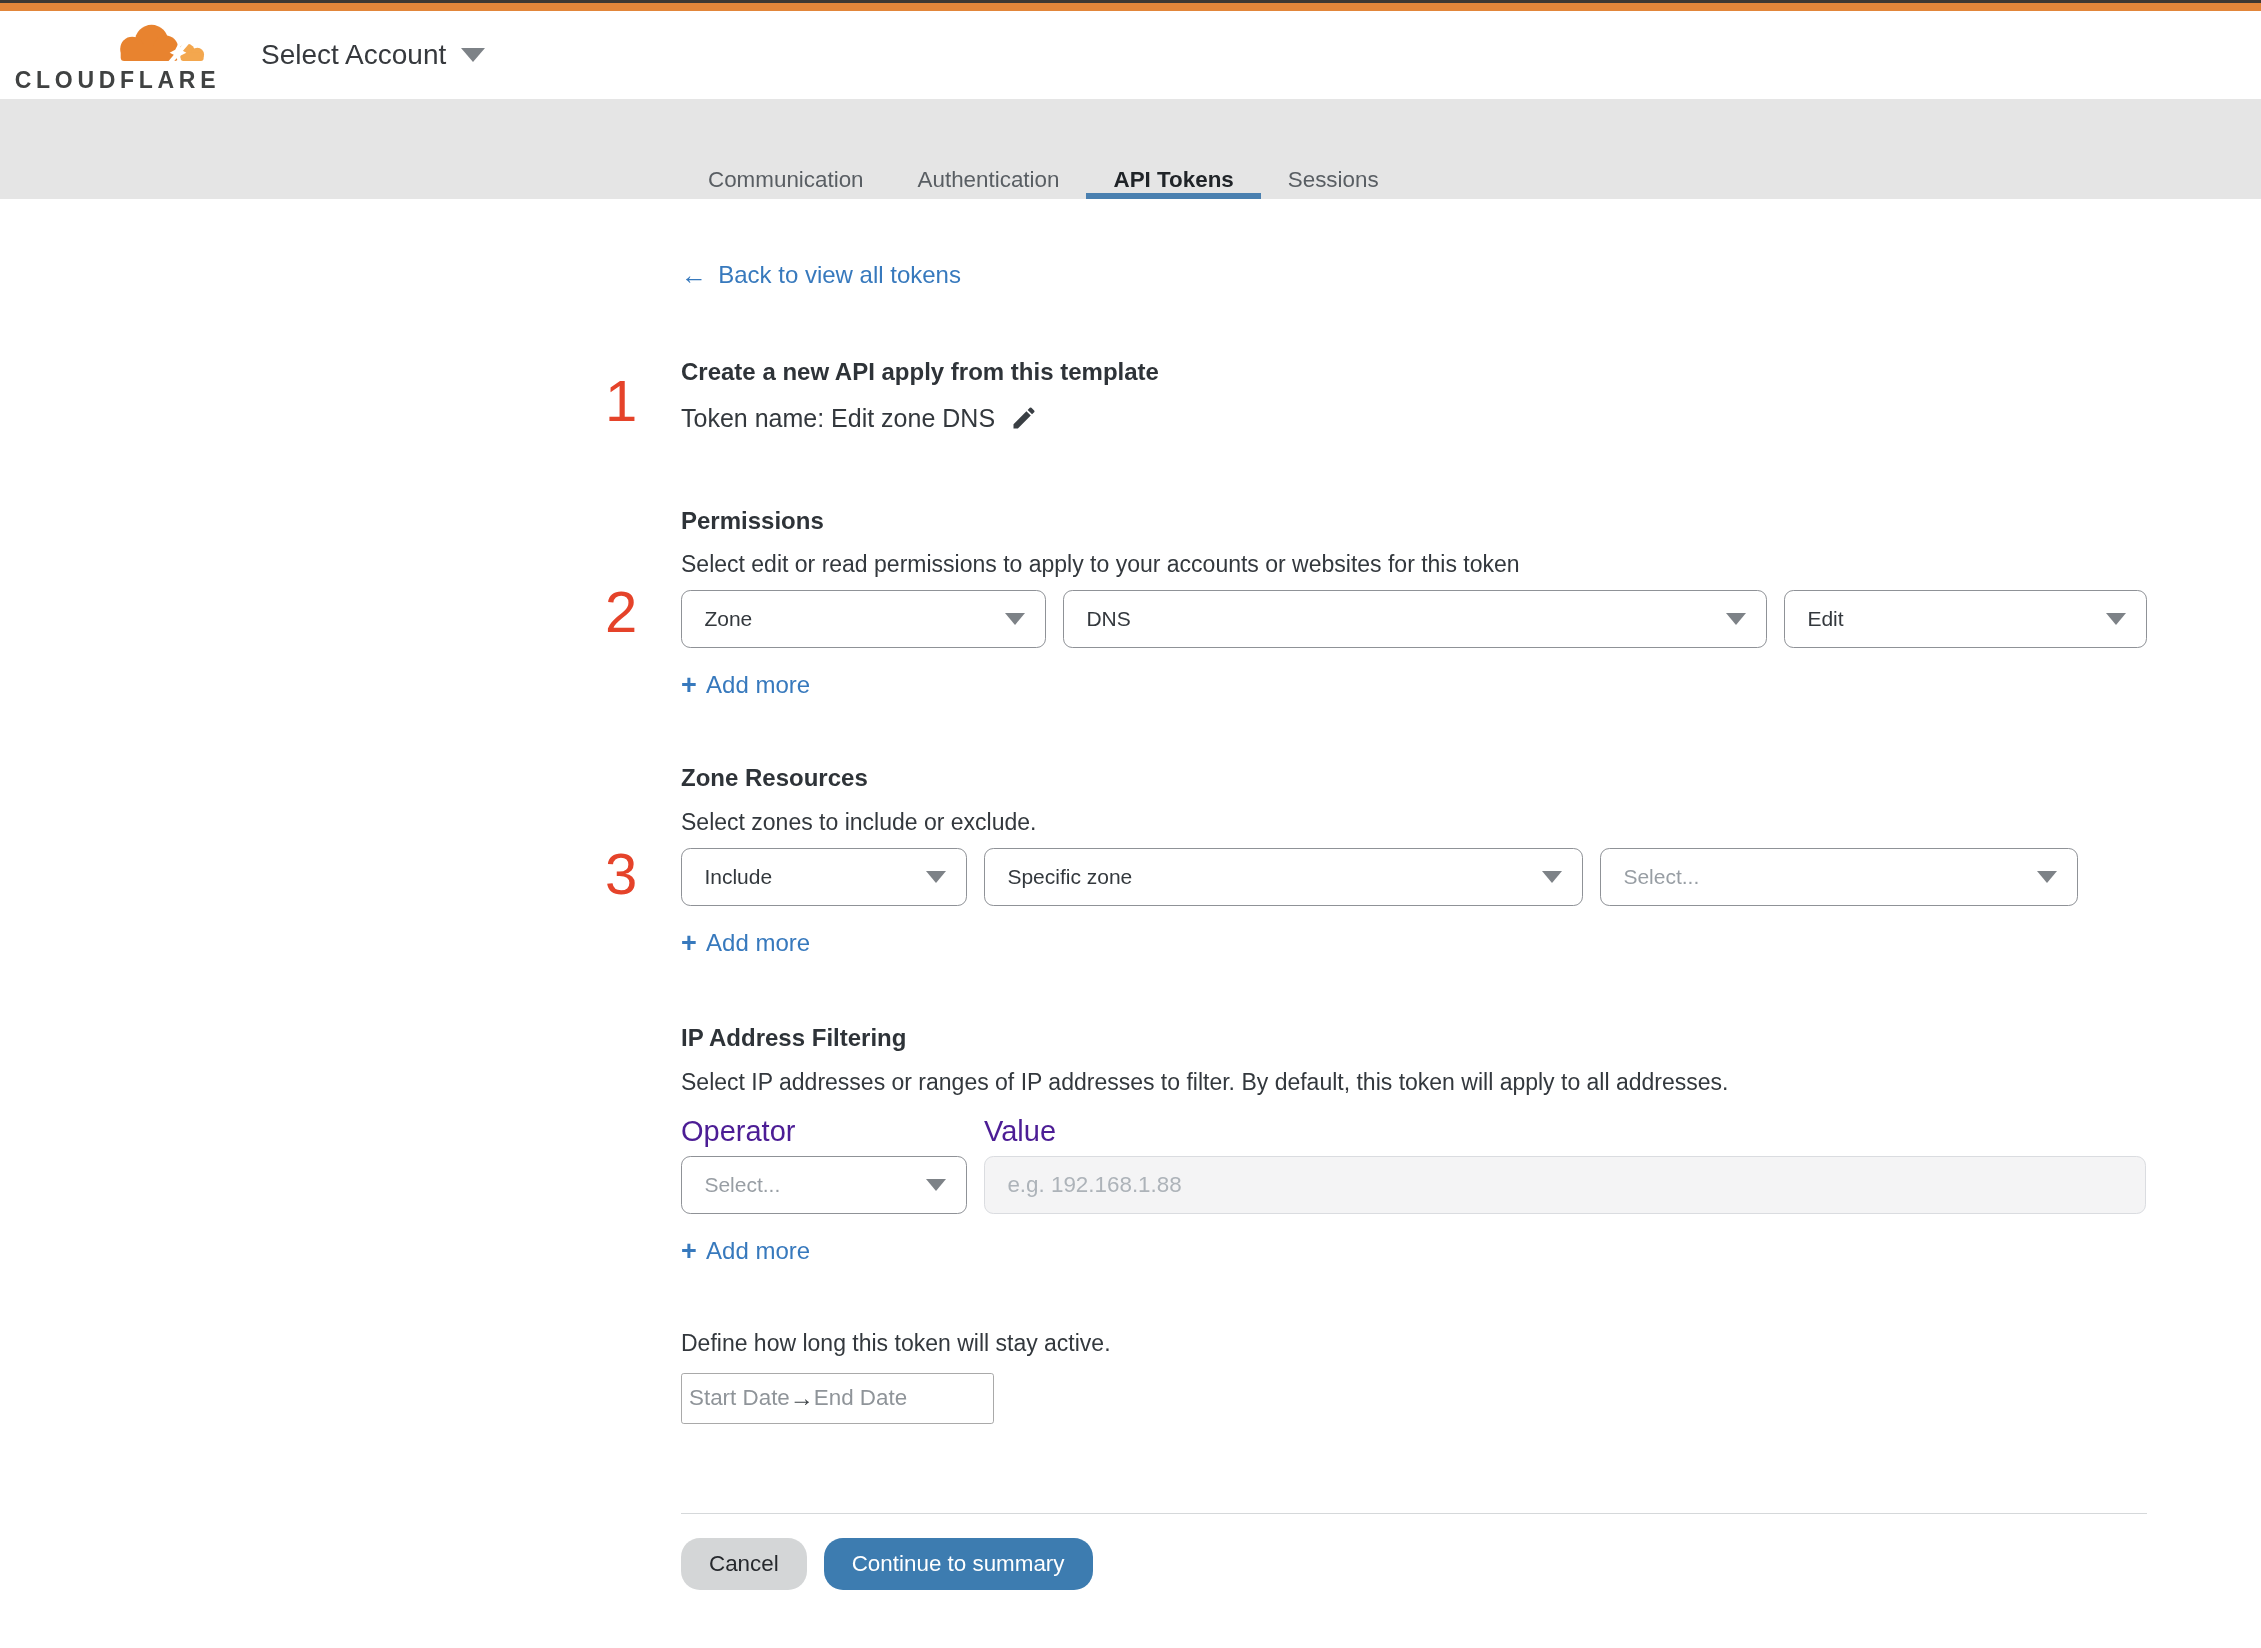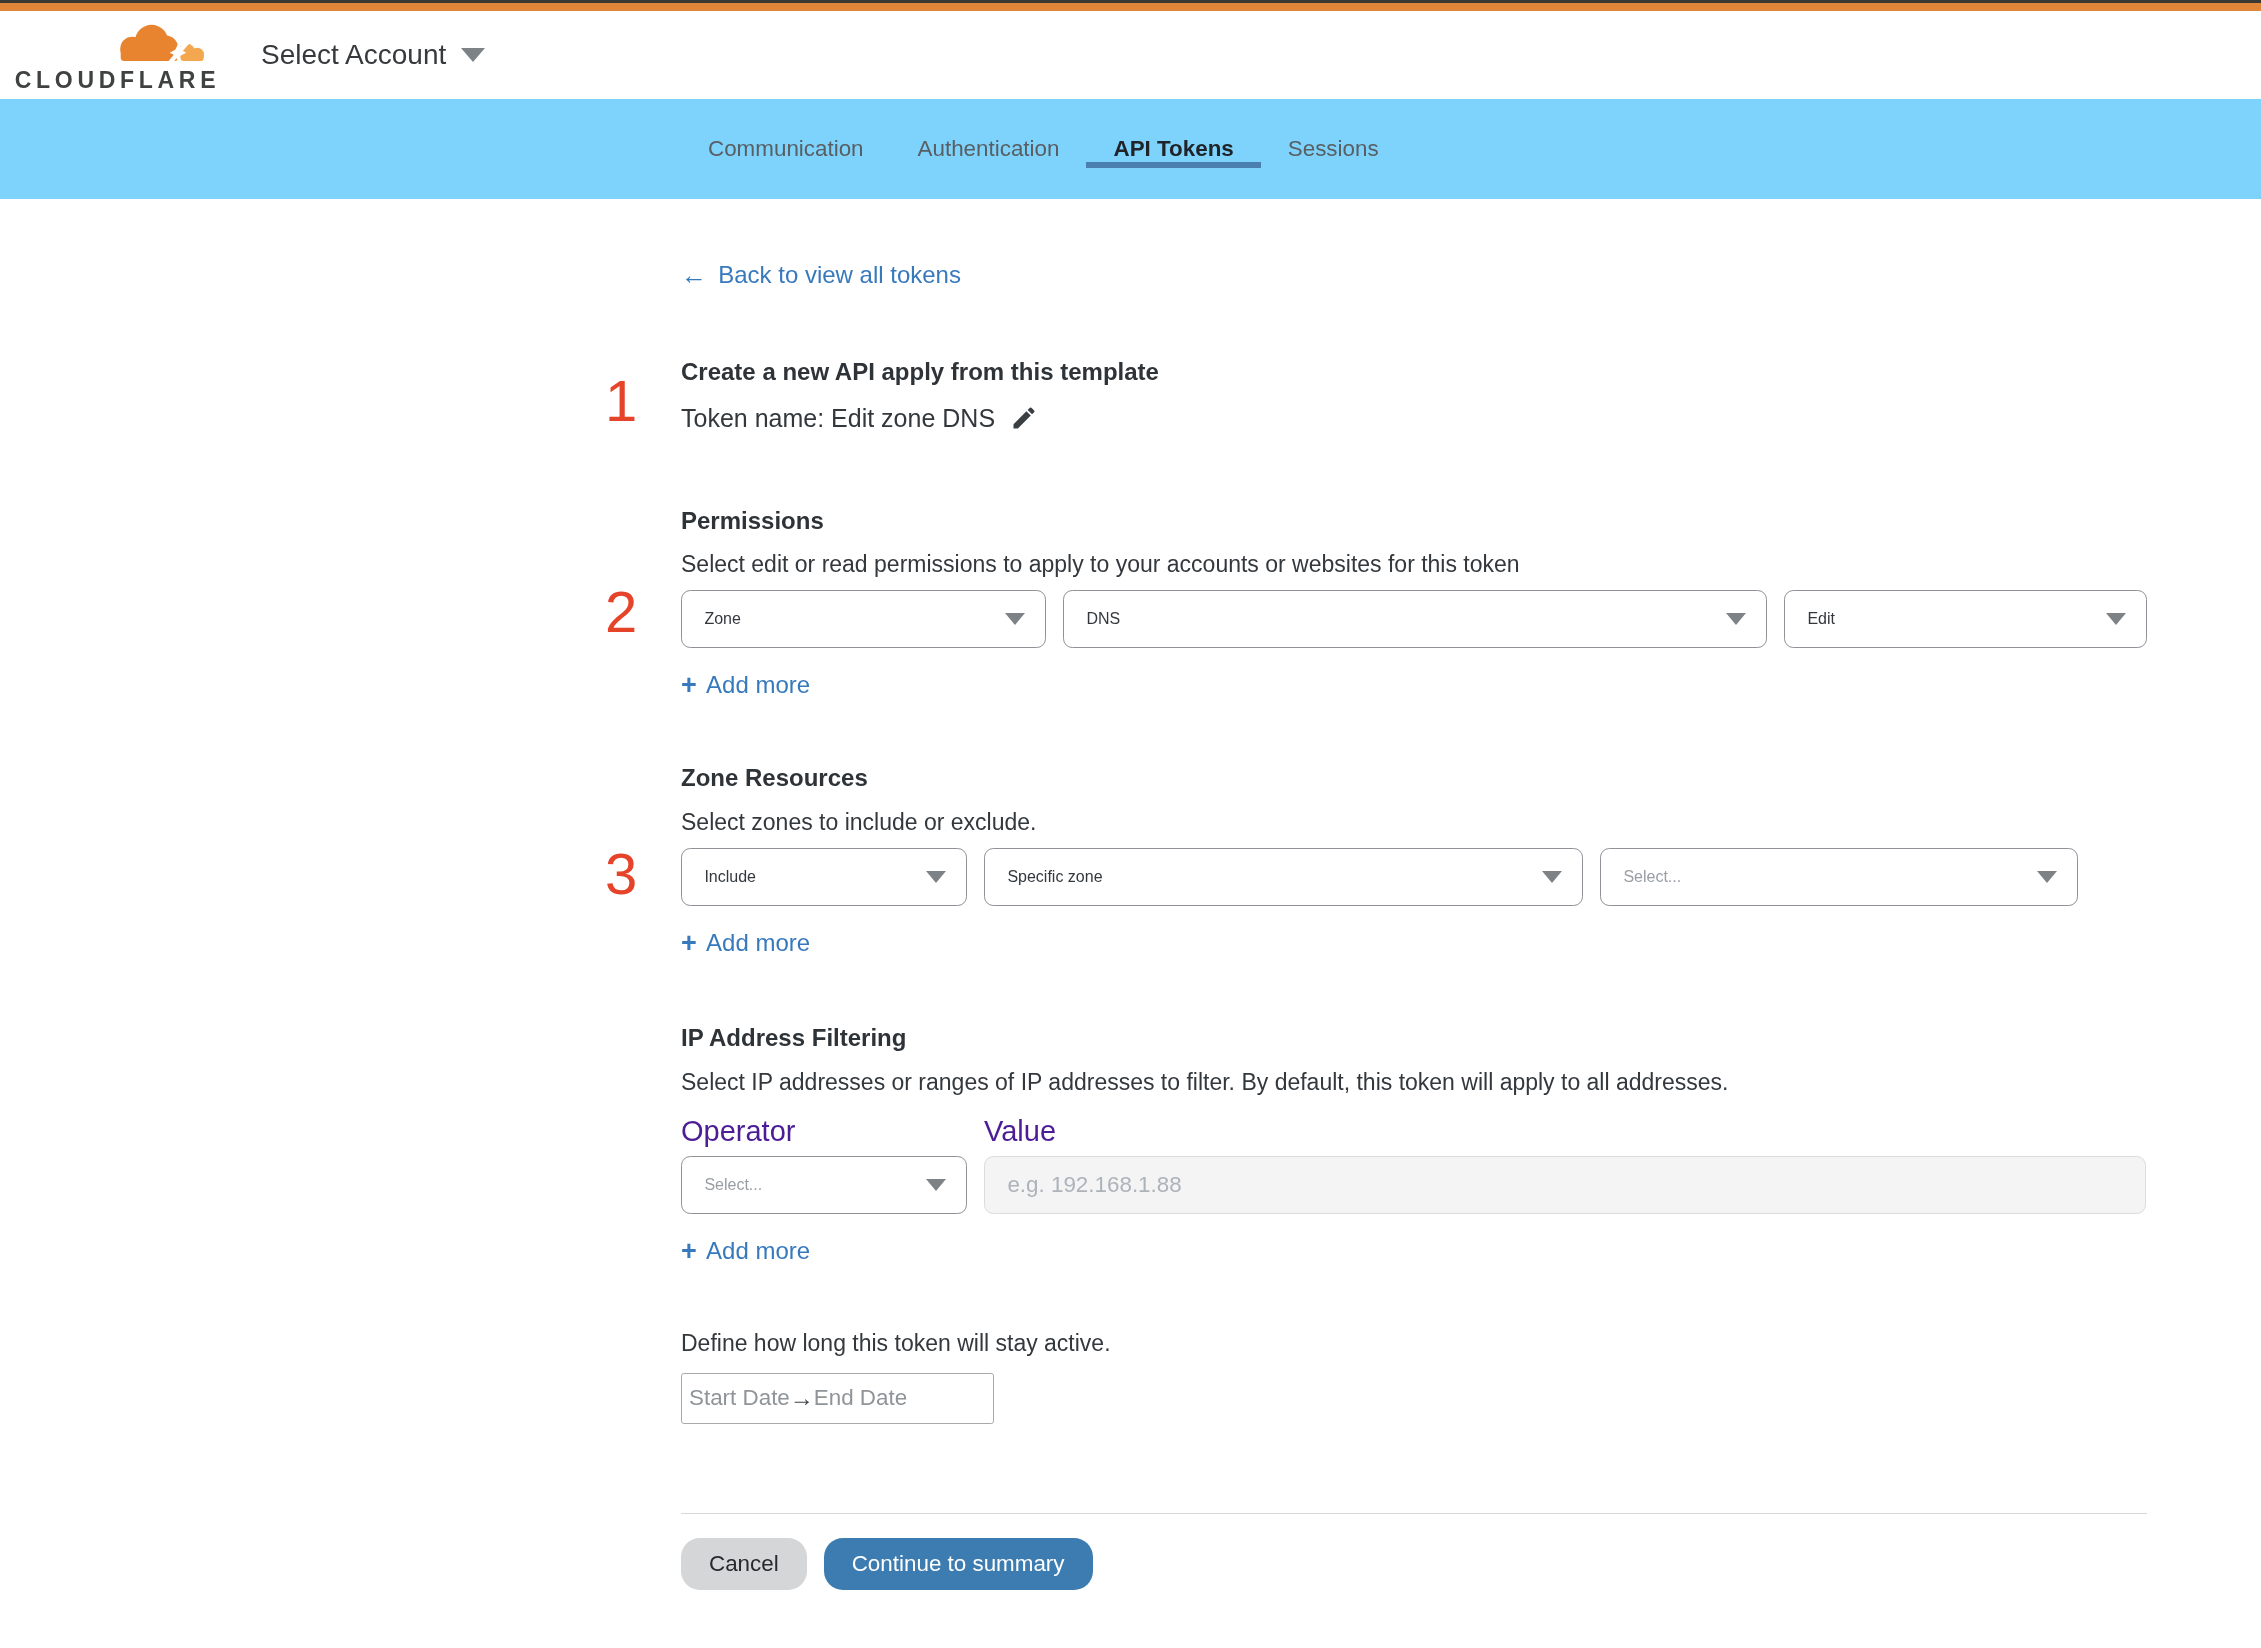--- a/index.html
+++ b/index.html
@@ -40,22 +40,22 @@
   }
   .caret {
     width: 0; height: 0; display: inline-block;
     border-left: 10.3px solid transparent; border-right: 10.3px solid transparent;
     border-top: 12px solid #7d8287;
   }
   .caret-lg { border-left-width: 12px; border-right-width: 12px; border-top-width: 14px; }
 
   
   .tabbar {
-    height: 100px; background: #7dd3fc;
-    display: flex; align-items: center;
+    height: 100px; background: #e5e5e5;
+    display: flex; align-items: flex-end;
     padding-left: 681px;
   }
   .tab {
     display: flex; align-items: center;
     padding: 6.5px 27px 0 27px;
     font-size: 22.4px; color: #595e63;
     border-bottom: 6.5px solid transparent;
     cursor: pointer; white-space: nowrap;
   }
   .tab.active {
@@ -93,21 +93,21 @@
   .sec-ip { margin-top: 69px; }
   .sec-ttl { margin-top: 67px; }
 
   .row { margin-top: 13px; display: flex; gap: 17px; }
 
   .select {
     height: 58px; background: #fff;
     border: 1.9px solid #8f9297; border-radius: 9.3px;
     display: flex; align-items: center; justify-content: space-between;
     padding: 0 20.5px 0 22.4px;
-    font-size: 16px; color: #33383d; cursor: pointer;
+    font-size: 21px; color: #33383d; cursor: pointer;
   }
   .select .select-value { white-space: nowrap; overflow: hidden; }
   .select .placeholder { color: #989ea4; }
 
   .w-scope { width: 365px; }
   .w-resource { width: 704px; flex: 0 0 auto; }
   .w-access { width: 363px; }
   .w-include { width: 286px; }
   .w-zonetype { width: 599px; }
   .w-zonepick { width: 478px; }

